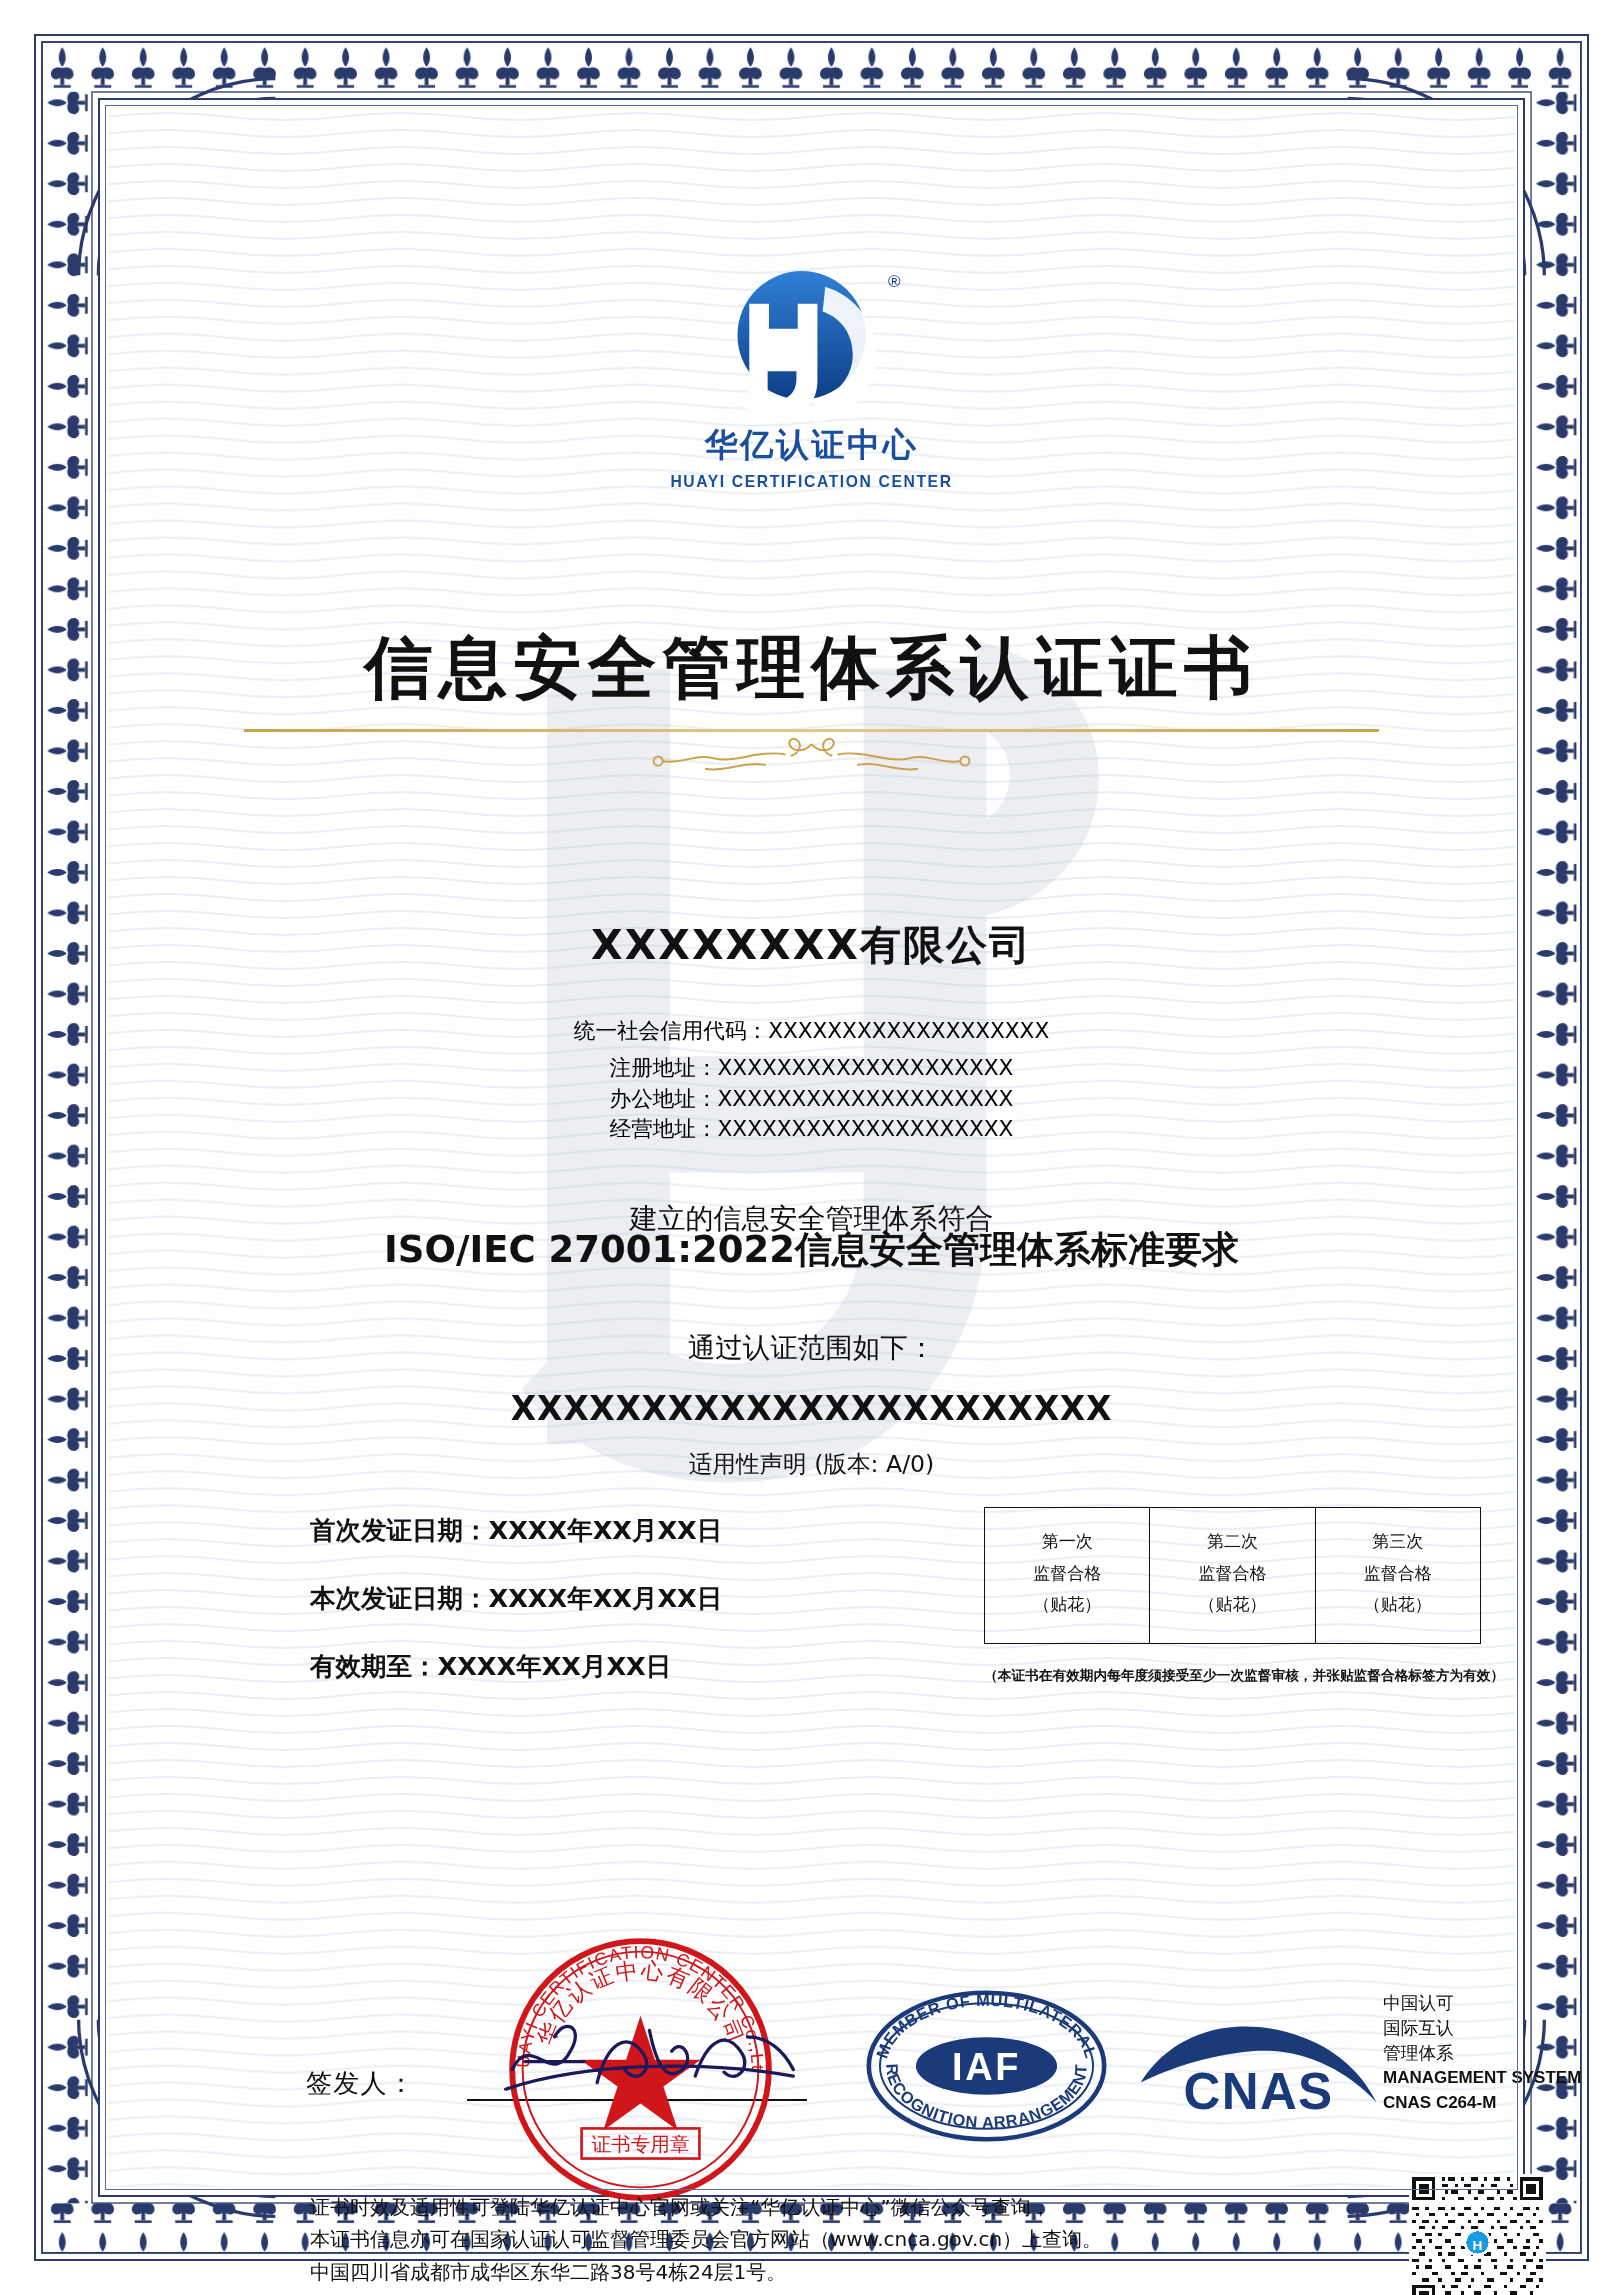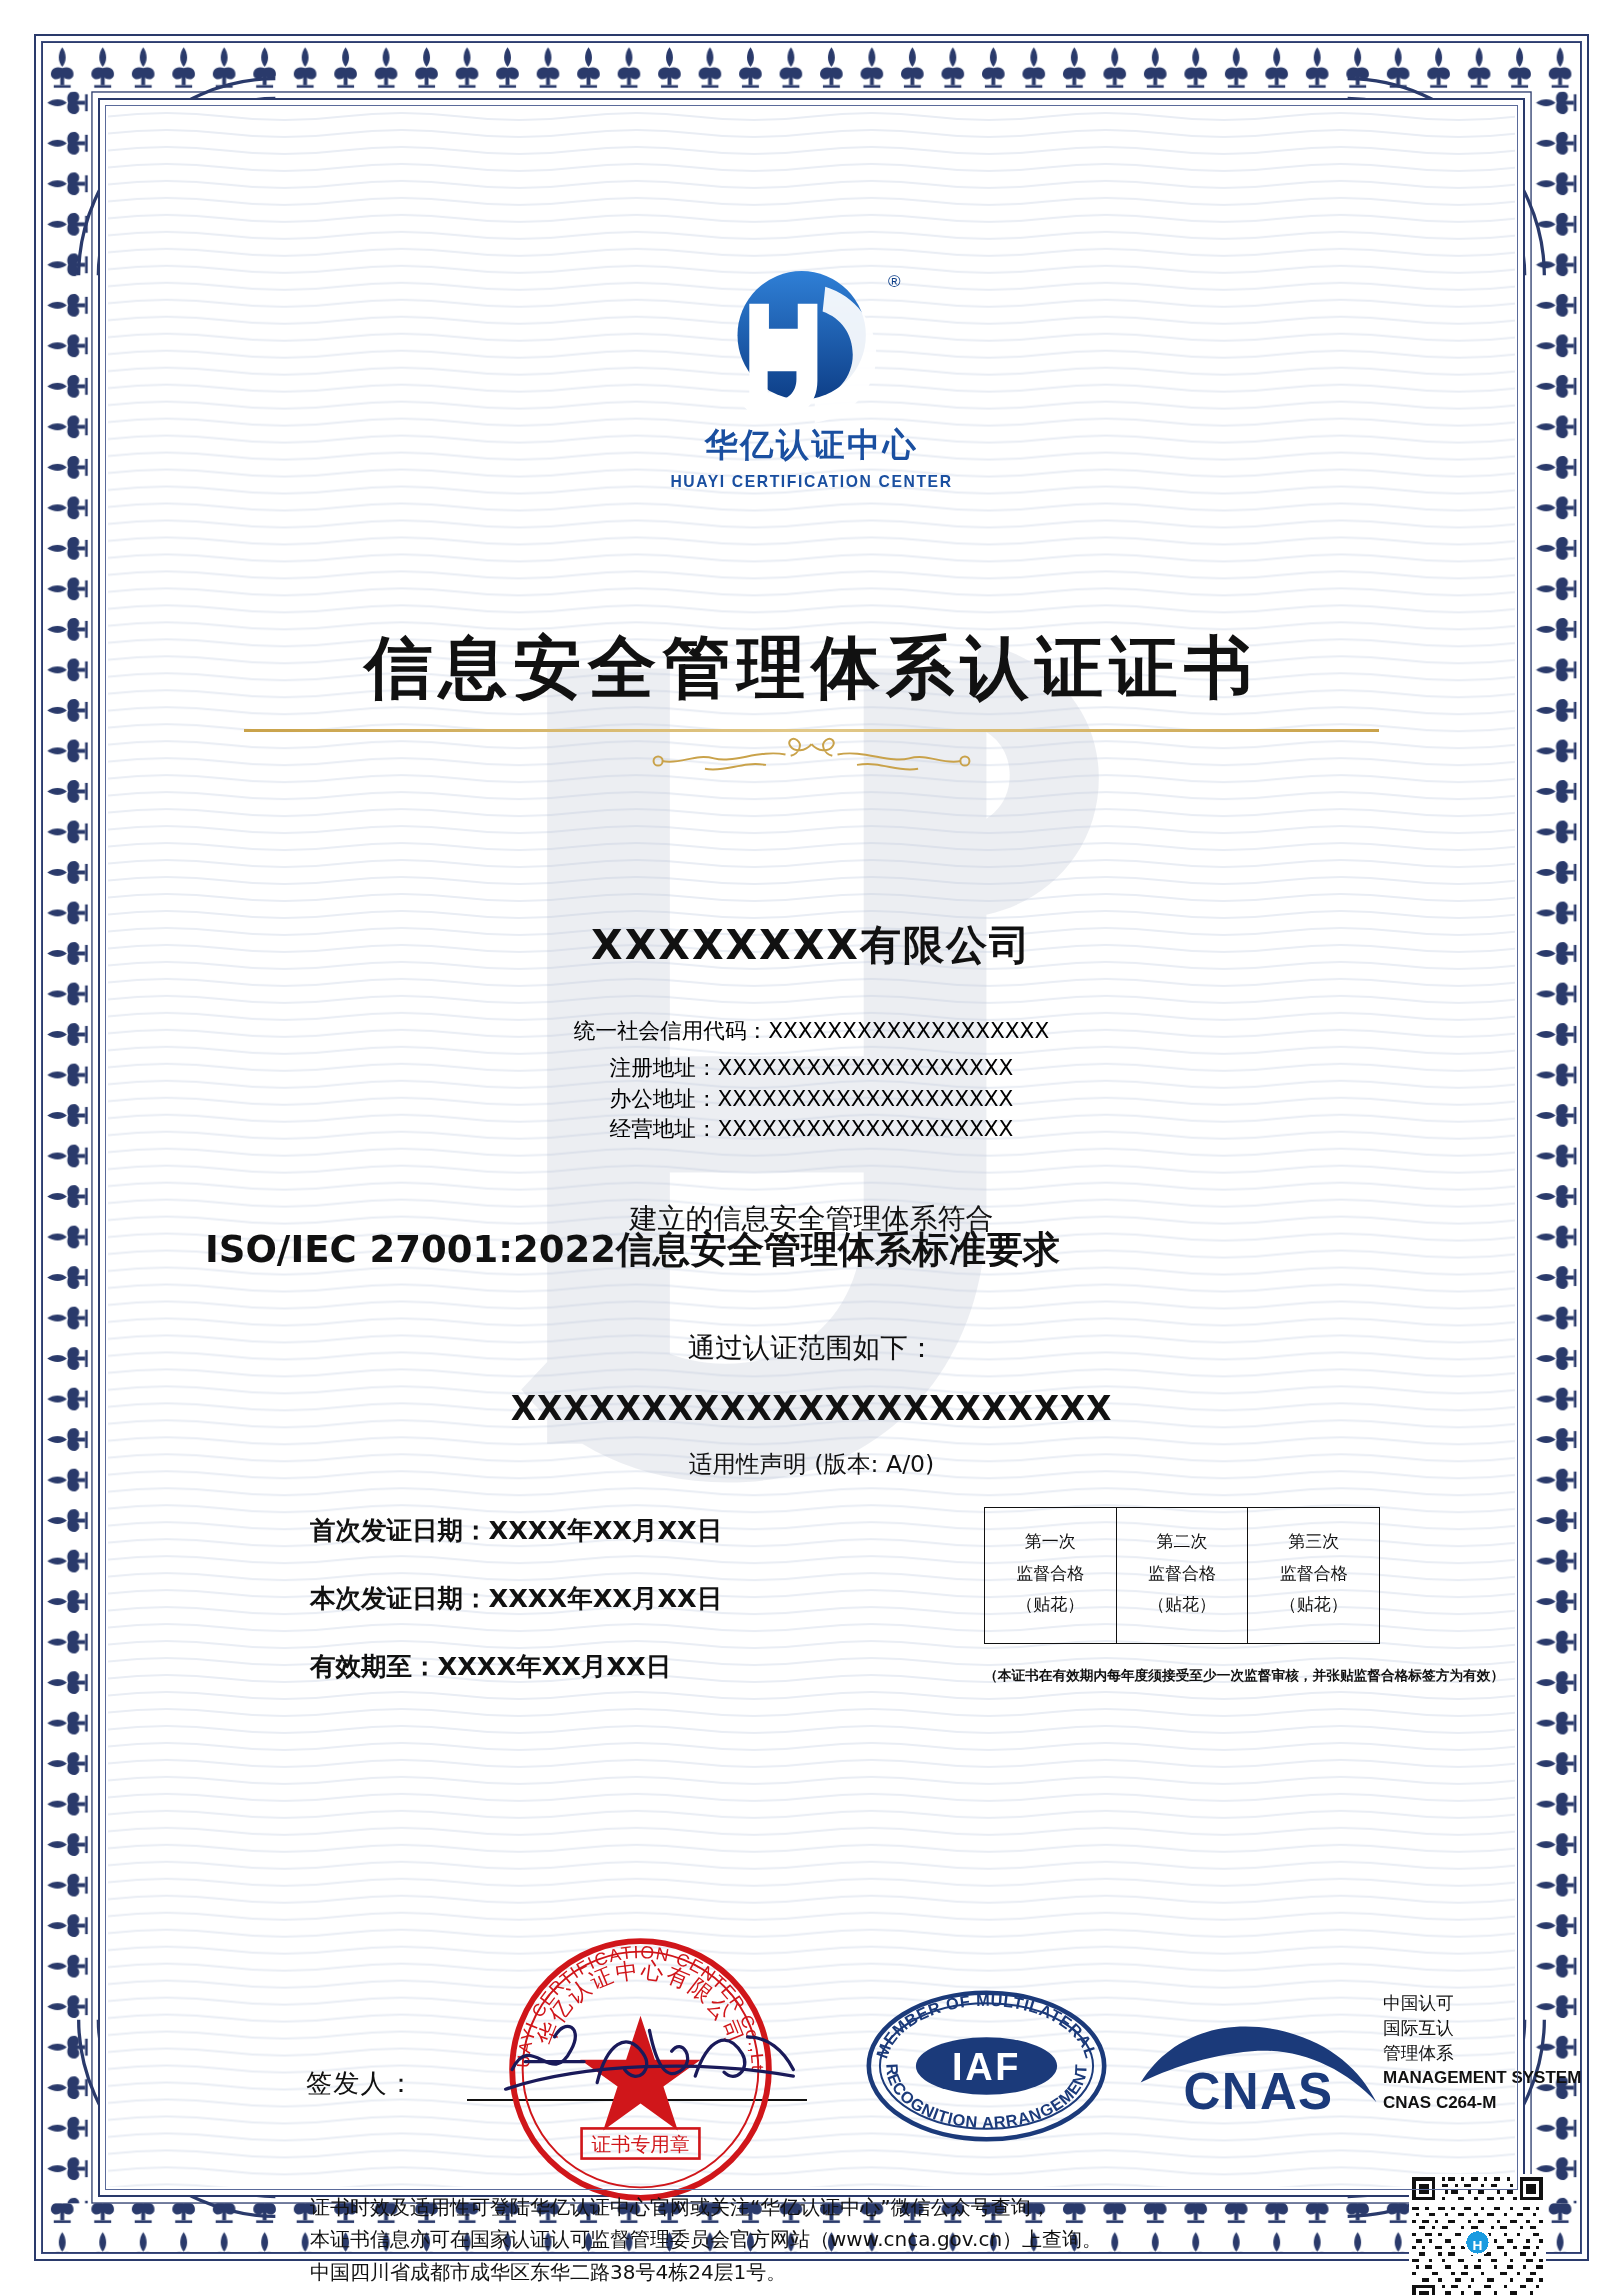--- a/index.html
+++ b/index.html
@@ -206,21 +206,21 @@
     top: 1002px;
     text-align: center;
     font-family: "DejaVu Sans", sans-serif;
     font-size: 28px;
     color: #111;
   }
   .standard-line {
     position: absolute;
     left: 0; right: 0;
     top: 1027px;
-    text-align: left;
+    text-align: center;
     font-family: "DejaVu Sans", sans-serif;
     font-size: 37px;
     font-weight: bold;
     color: #111;
     letter-spacing: 0px;
   }
   .scope-lead {
     position: absolute;
     left: 0; right: 0;
     top: 1132px;
@@ -264,21 +264,21 @@
     color: #111;
     margin-bottom: 33px;
     white-space: nowrap;
   }
 
   
   .surv-table {
     position: absolute;
     left: 779px;
     top: 1309px;
-    width: 396px;
+    width: 497px;
     height: 137px;
     border: 1.3px solid #111;
     box-sizing: border-box;
     display: flex;
   }
   .surv-cell {
     flex: 1 1 0;
     border-right: 1.3px solid #111;
     box-sizing: border-box;
     text-align: center;

